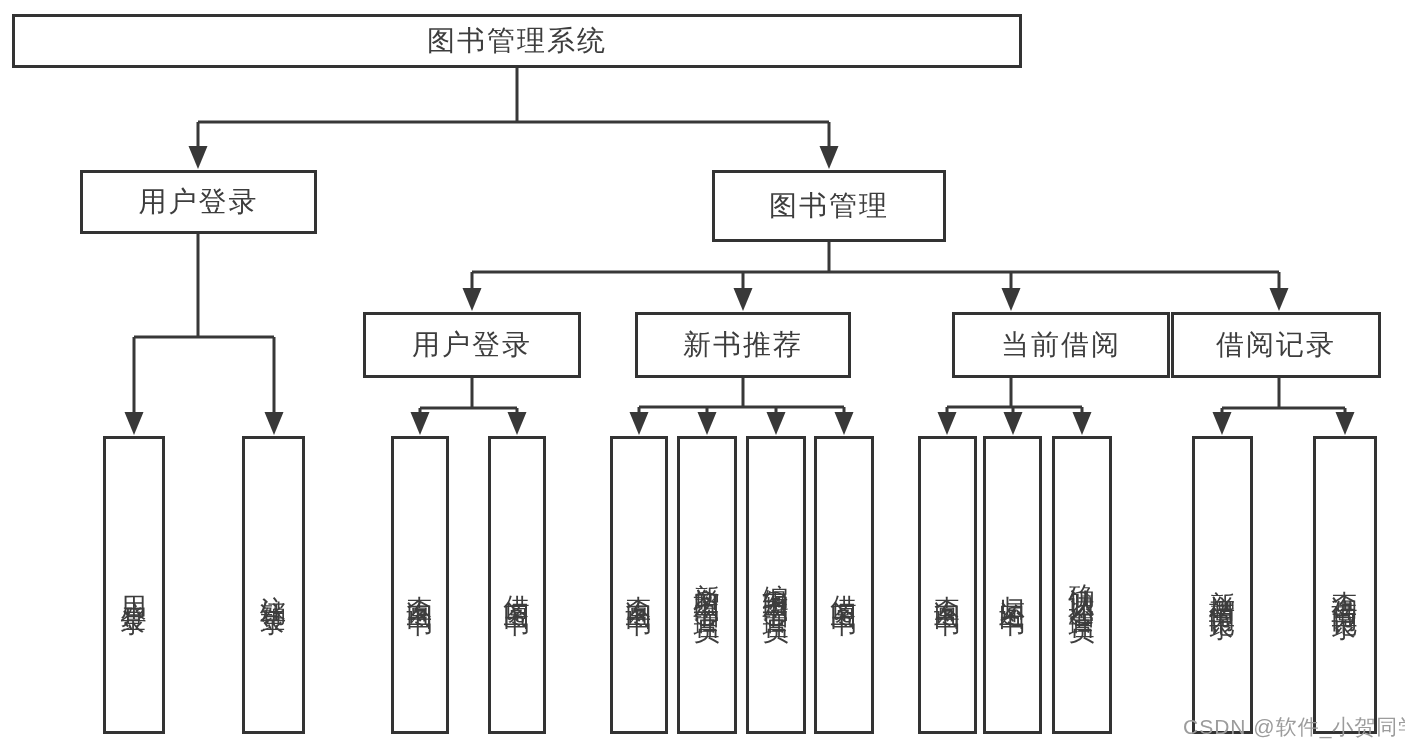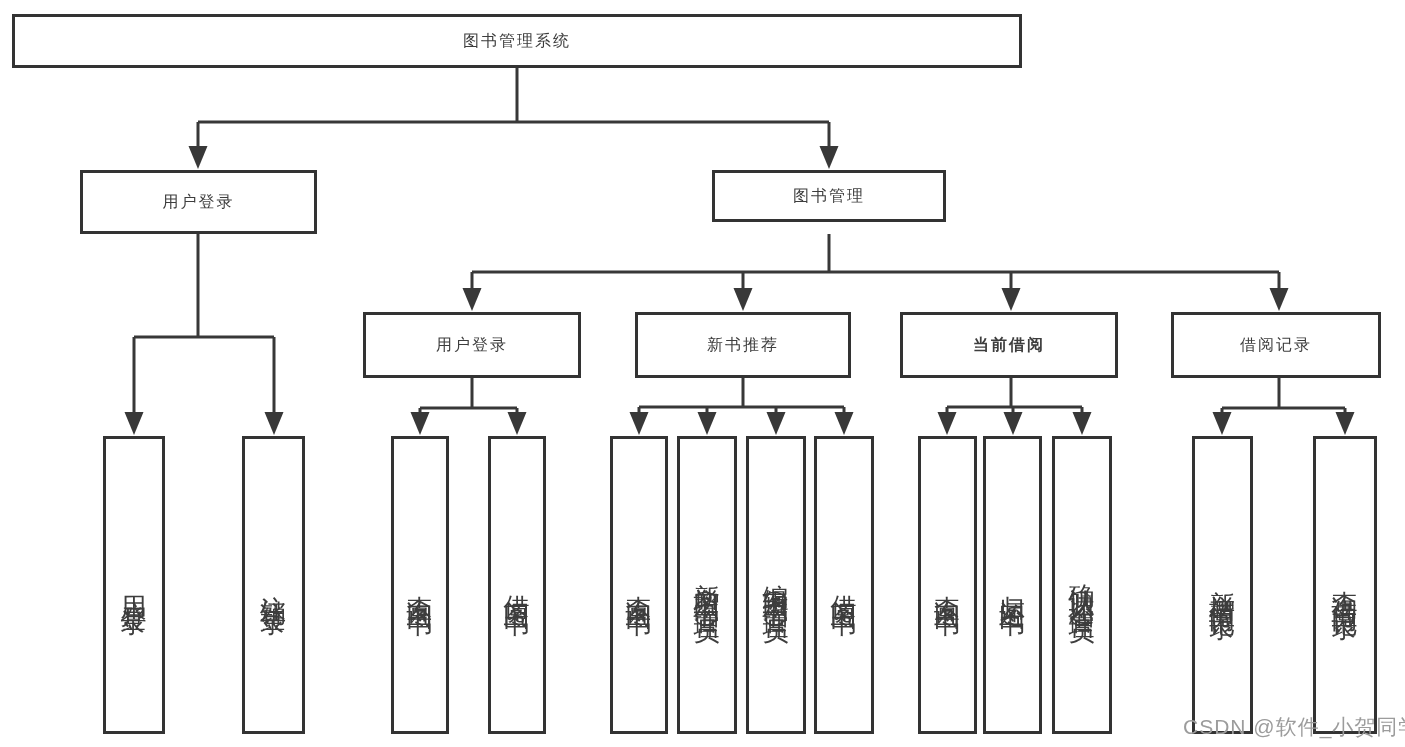--- a/index.html
+++ b/index.html
@@ -18,21 +18,21 @@
   .node {
     position: absolute;
     box-sizing: border-box;
     border: 3px solid #333333;
     background: #ffffff;
     display: flex;
     align-items: center;
     justify-content: center;
     z-index: 2;
   }
-  .hbox { font-size: 16px; letter-spacing: 2px; }
+  .hbox { font-size: 28px; letter-spacing: 2px; }
   .vbox {
     writing-mode: vertical-rl;
     text-orientation: upright;
     font-size: 26px;
     letter-spacing: 5px;
     line-height: 1;
     text-align: center;
   }
   .watermark {
     position: absolute;
@@ -82,25 +82,25 @@
     <polygon class="arrow" points="1072.5,412 1091.5,412 1082,435"></polygon>
 
     <path class="conn" d="M1279 377 V408 M1222 408 H1345 M1222 408 V414 M1345 408 V414"></path>
     <polygon class="arrow" points="1212.5,412 1231.5,412 1222,435"></polygon>
     <polygon class="arrow" points="1335.5,412 1354.5,412 1345,435"></polygon>
   </svg>
 
   <div class="node hbox" style="left:12px; top:14px; width:1010px; height:54px;">图书管理系统</div>
 
   <div class="node hbox" style="left:80px; top:170px; width:237px; height:64px;">用户登录</div>
-  <div class="node hbox" style="left:712px; top:170px; width:234px; height:52px;">图书管理</div>
+  <div class="node hbox" style="left:712px; top:170px; width:234px; height:72px;">图书管理</div>
 
   <div class="node hbox" style="left:363px; top:312px; width:218px; height:66px;">用户登录</div>
   <div class="node hbox" style="left:635px; top:312px; width:216px; height:66px;">新书推荐</div>
-  <div class="node hbox" style="left:900px; top:312px; width:218px; height:66px;font-weight:bold;">当前借阅</div>
+  <div class="node hbox" style="left:952px; top:312px; width:218px; height:66px;">当前借阅</div>
   <div class="node hbox" style="left:1171px; top:312px; width:210px; height:66px;">借阅记录</div>
 
   <div class="node vbox" style="left:103px; top:436px; width:62px; height:298px;">用户登录</div>
   <div class="node vbox" style="left:242px; top:436px; width:63px; height:298px;">注销登录</div>
 
   <div class="node vbox" style="left:391px; top:436px; width:58px; height:298px;">查询图书</div>
   <div class="node vbox" style="left:488px; top:436px; width:58px; height:298px;">借阅图书</div>
 
   <div class="node vbox" style="left:610px; top:436px; width:58px; height:298px;">查询图书</div>
   <div class="node vbox" style="left:677px; top:436px; width:60px; height:298px;">新增图书（管理员）</div>

